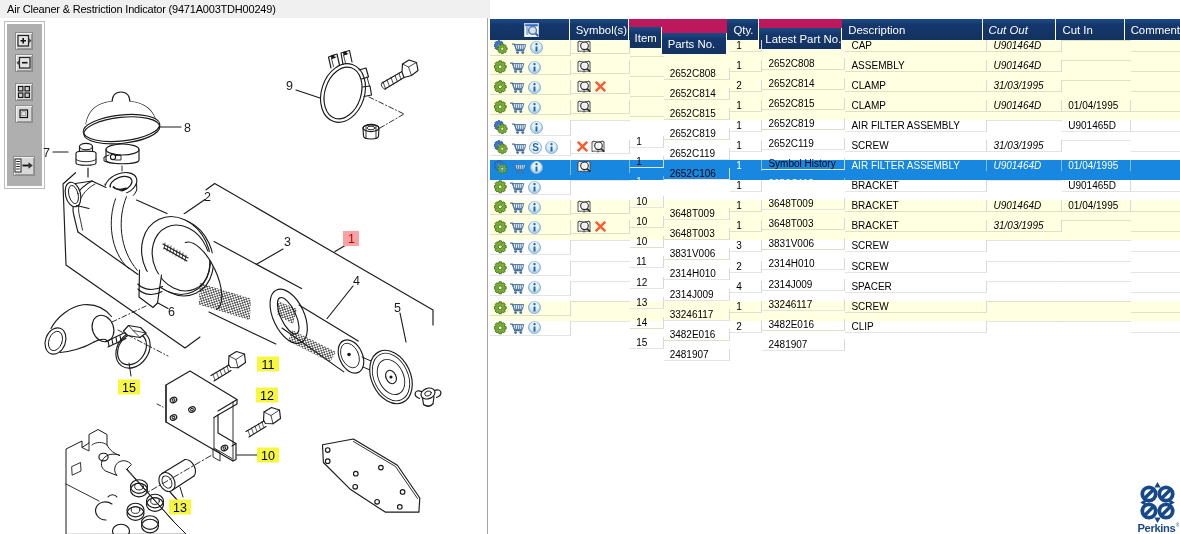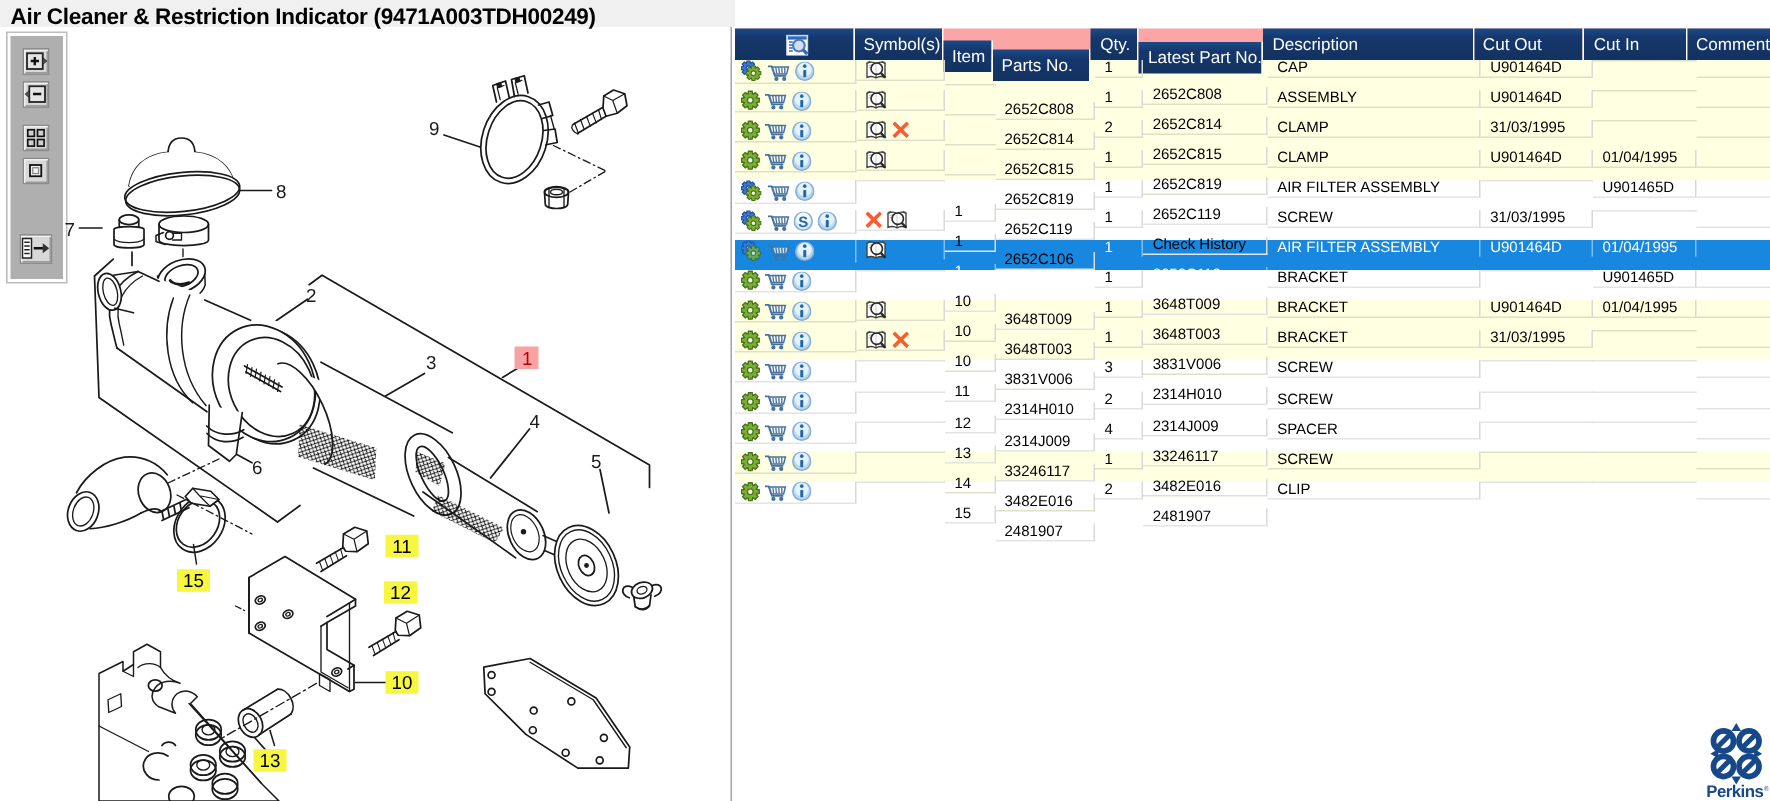--- a/index.html
+++ b/index.html
@@ -1,44 +1,44 @@
 <!DOCTYPE html>
 <html><head>
 <meta charset="utf-8">
 <style>
 *{margin:0;padding:0;box-sizing:border-box;}
 html,body{width:1180px;height:534px;background:#fff;font-family:"Liberation Sans",sans-serif;overflow:hidden;}
 #titlebar{position:absolute;left:0;top:0;width:490px;height:18px;background:#F0F0F0;}
-#title{position:absolute;left:7px;top:3px;font-size:15px;font-weight:bold;color:#000;letter-spacing:-0.2px;}
+#title{position:absolute;left:7px;top:3px;font-size:11px;font-weight:normal;color:#000;letter-spacing:-0.2px;}
 #divider{position:absolute;left:487px;top:18px;width:1px;height:516px;background:#A3A3A3;}
 
 #tb{position:absolute;left:5px;top:22px;width:39px;height:166px;background:#AFAFAF;border:2px solid #FFFFFF;outline:1px solid #BDBDBD;}
 .tbb{position:absolute;left:8px;width:18px;height:18px;background:#D8D8D8;border:1px solid #8C8C8C;box-shadow:inset 1px 1px 0 #F0F0F0, inset -1px -1px 0 #9a9a9a;}
 
 #tbl{position:absolute;left:490px;top:19px;width:690px;}
-#thead{display:flex;height:21px;background:#fca5a5;color:#FFF;font-size:11.4px;align-items:center;white-space:nowrap;}
+#thead{display:flex;height:21px;background:#be185d;color:#FFF;font-size:11.4px;align-items:center;white-space:nowrap;}
 #thead .h{height:21px;border-right:1px solid #FFF;display:flex;align-items:center;padding-left:6px;background:linear-gradient(#1c4a86,#15376C 30%,#12325f);}
 #thead .h:last-child{border-right:none;}
 .r{display:flex;height:20.05px;font-size:10px;color:#000;align-items:flex-start;}
 .r .c{border-right:1px solid #D9D9D9;border-bottom:1px solid #E4E4E4;display:flex;align-items:center;padding-left:6px;overflow:hidden;white-space:nowrap;}
 .r .c:last-child{border-right:none;}
 .y{background:#FFFFE1;}
 .y .c{border-bottom:1px solid #E0E0C8;}
 .sel{background:#1787E0;color:#FFF;}
 .sel .c{border-right:1px solid rgba(255,255,255,0.45);border-bottom:none;}
 .sel .ic svg{opacity:.78;}
 .sel .ic svg:last-child{opacity:1;}
 .w0{width:80.7px;padding-left:4px !important;}
 .w1{width:59.6px;}
 .w2{width:33.4px;margin-top:16px;}
 .w3{width:66.6px;margin-top:28px;}
 .w4{width:32.2px;}
 .w5{width:83px;margin-top:18px;}
 .w6{width:142px;}
-.w7{width:74.8px;}
+.w7{width:74.8px;font-style:italic;}
 .w8{width:69px;}
 .w9{flex:1;}
 .ic{display:flex;align-items:center;gap:1px;}
 
 #logo{position:absolute;left:1137px;top:479px;}
 </style>
 </head>
 <body>
 <svg width="0" height="0" style="position:absolute">
 <defs>
@@ -599,21 +599,21 @@
         <svg width="11" height="11" viewBox="0 0 11 11">
           <use href="#redx"></use>
         </svg>
         <svg width="15" height="13" viewBox="0 0 15 13" style="margin-left:3px">
           <use href="#book"></use>
         </svg>
       </div>
     <div class="c w2">1</div>
     <div class="c w3">2652C106</div>
     <div class="c w4">1</div>
-    <div class="c w5">Check History</div>
+    <div class="c w5">Symbol History</div>
     <div class="c w6">SCREW</div>
     <div class="c w7">31/03/1995</div>
     <div class="c w8"></div>
     <div class="c w9">&nbsp;</div>
   </div>
   <div class="r sel">
     <div class="c w0">
         <span class="ic">
           <svg width="15" height="15" viewBox="0 0 15 15">
             <use href="#gearblue" transform="translate(0,0)"></use>

